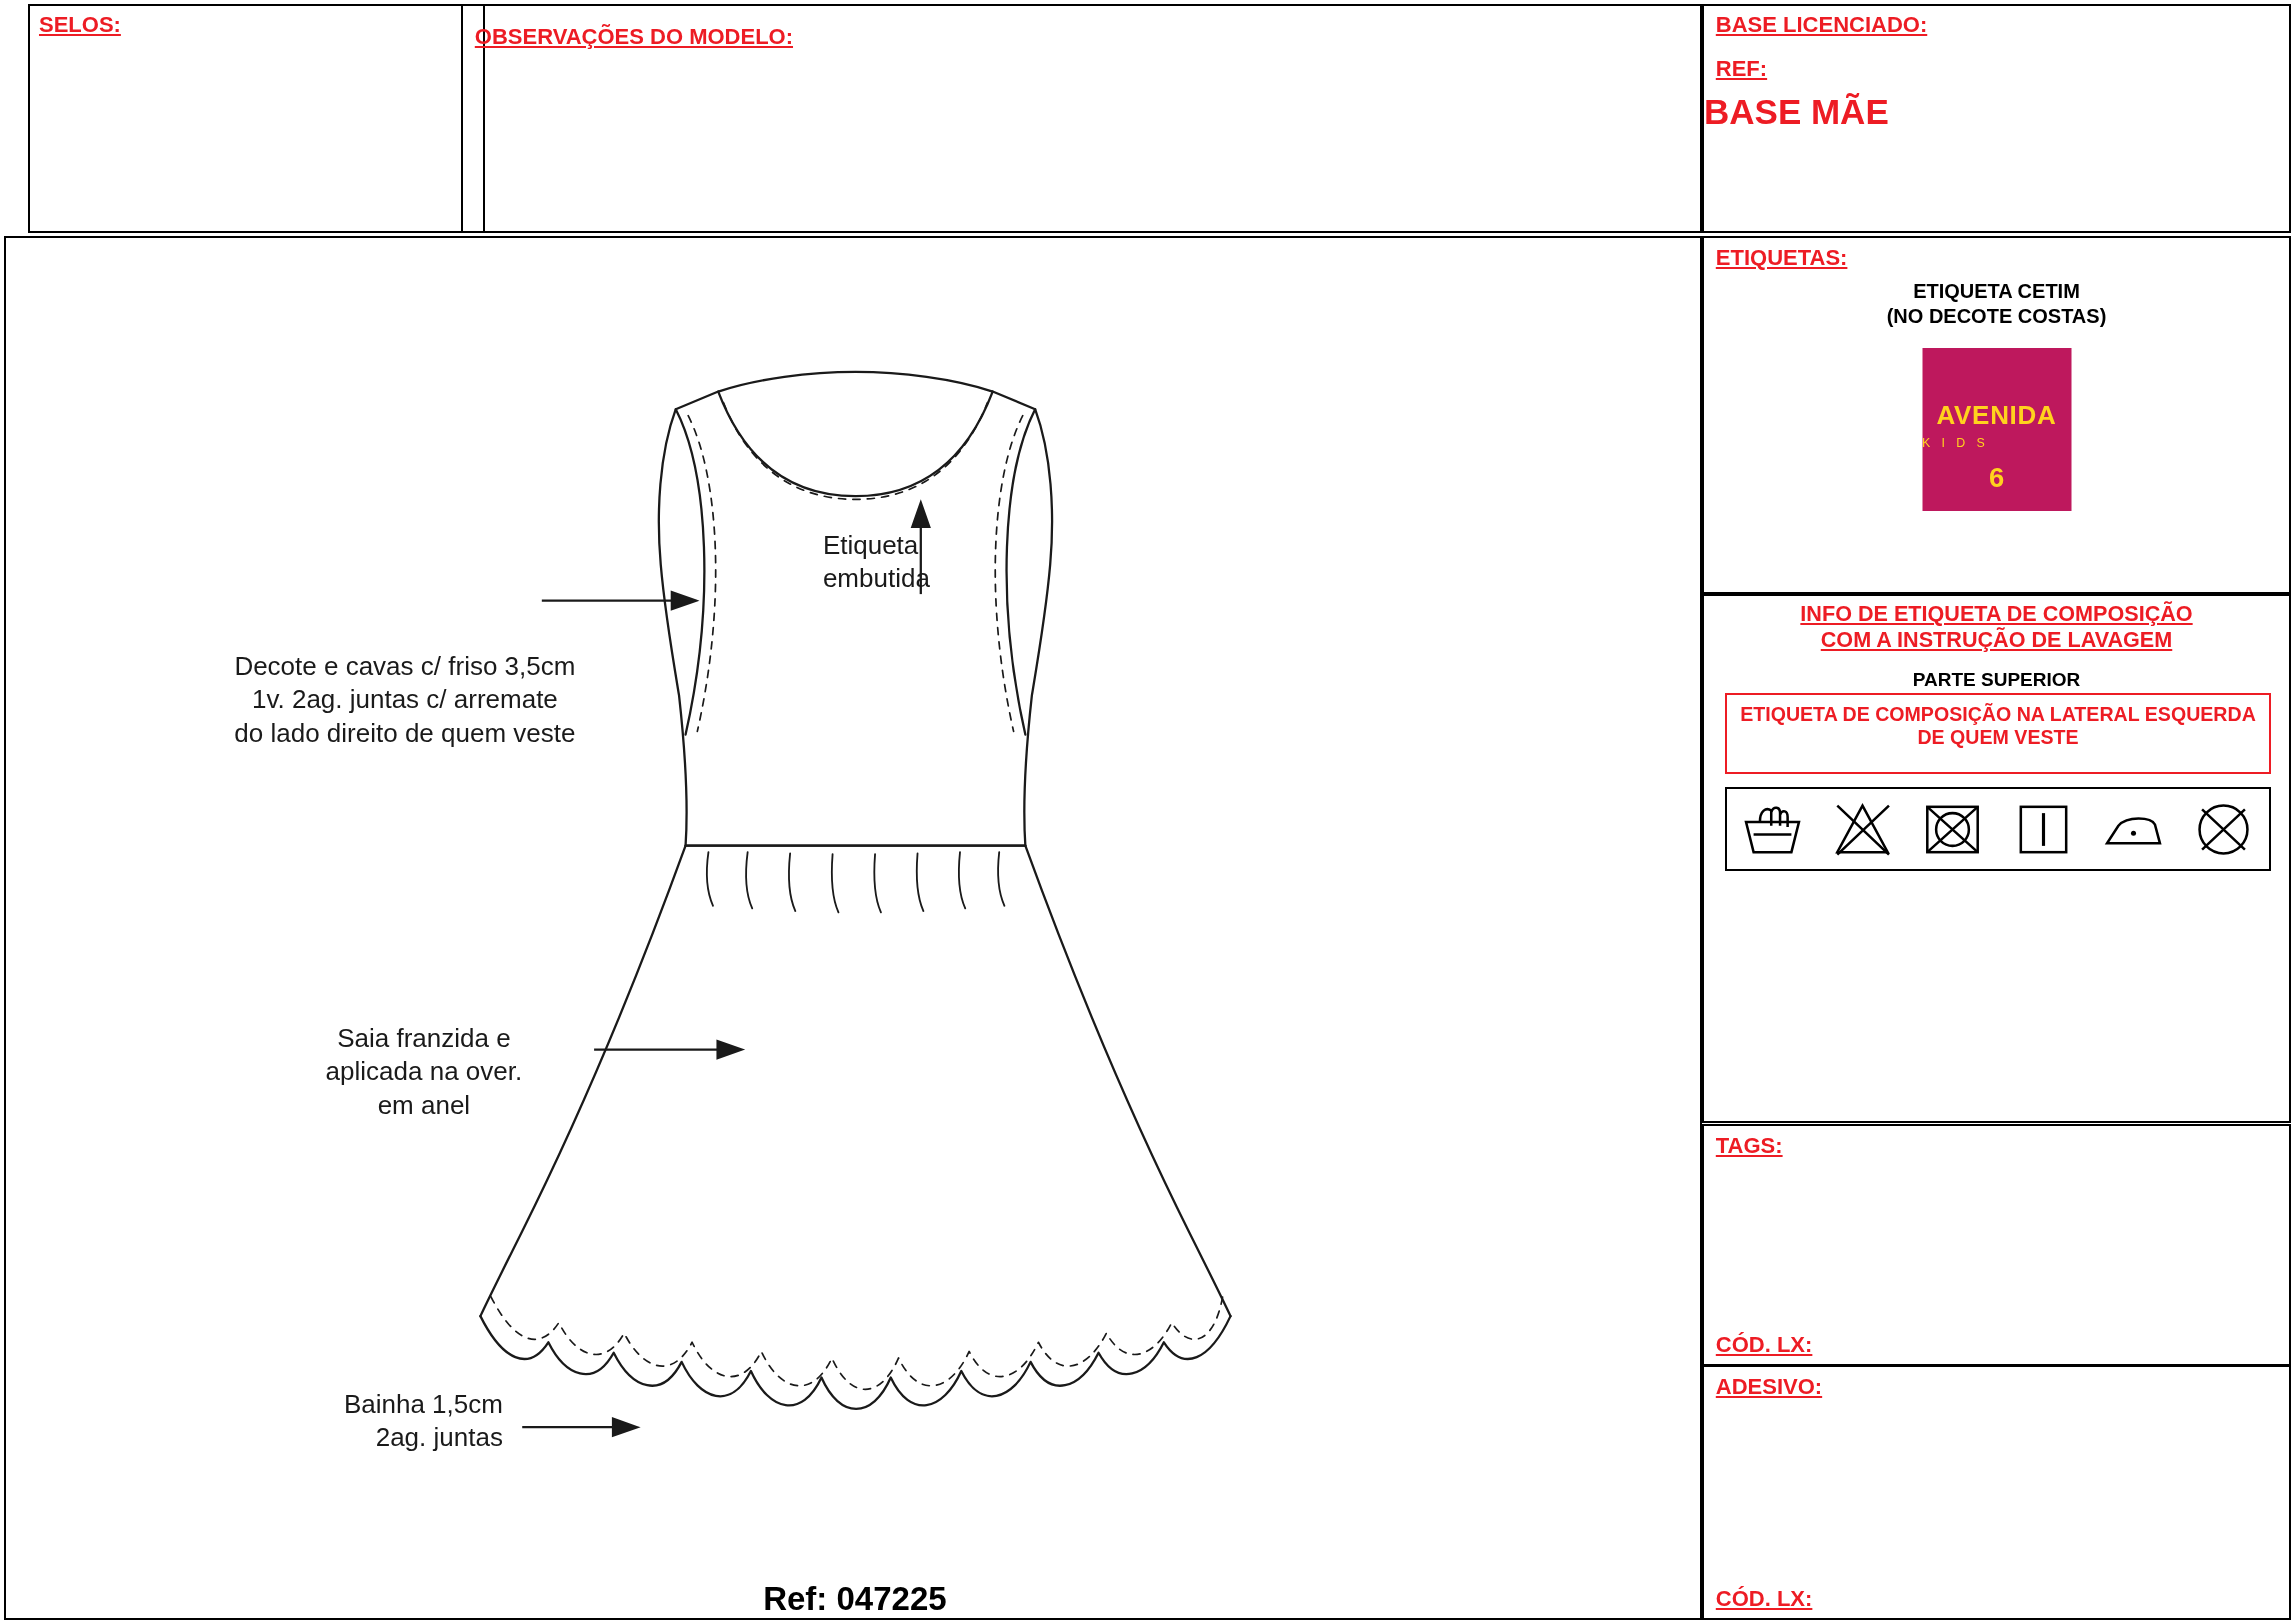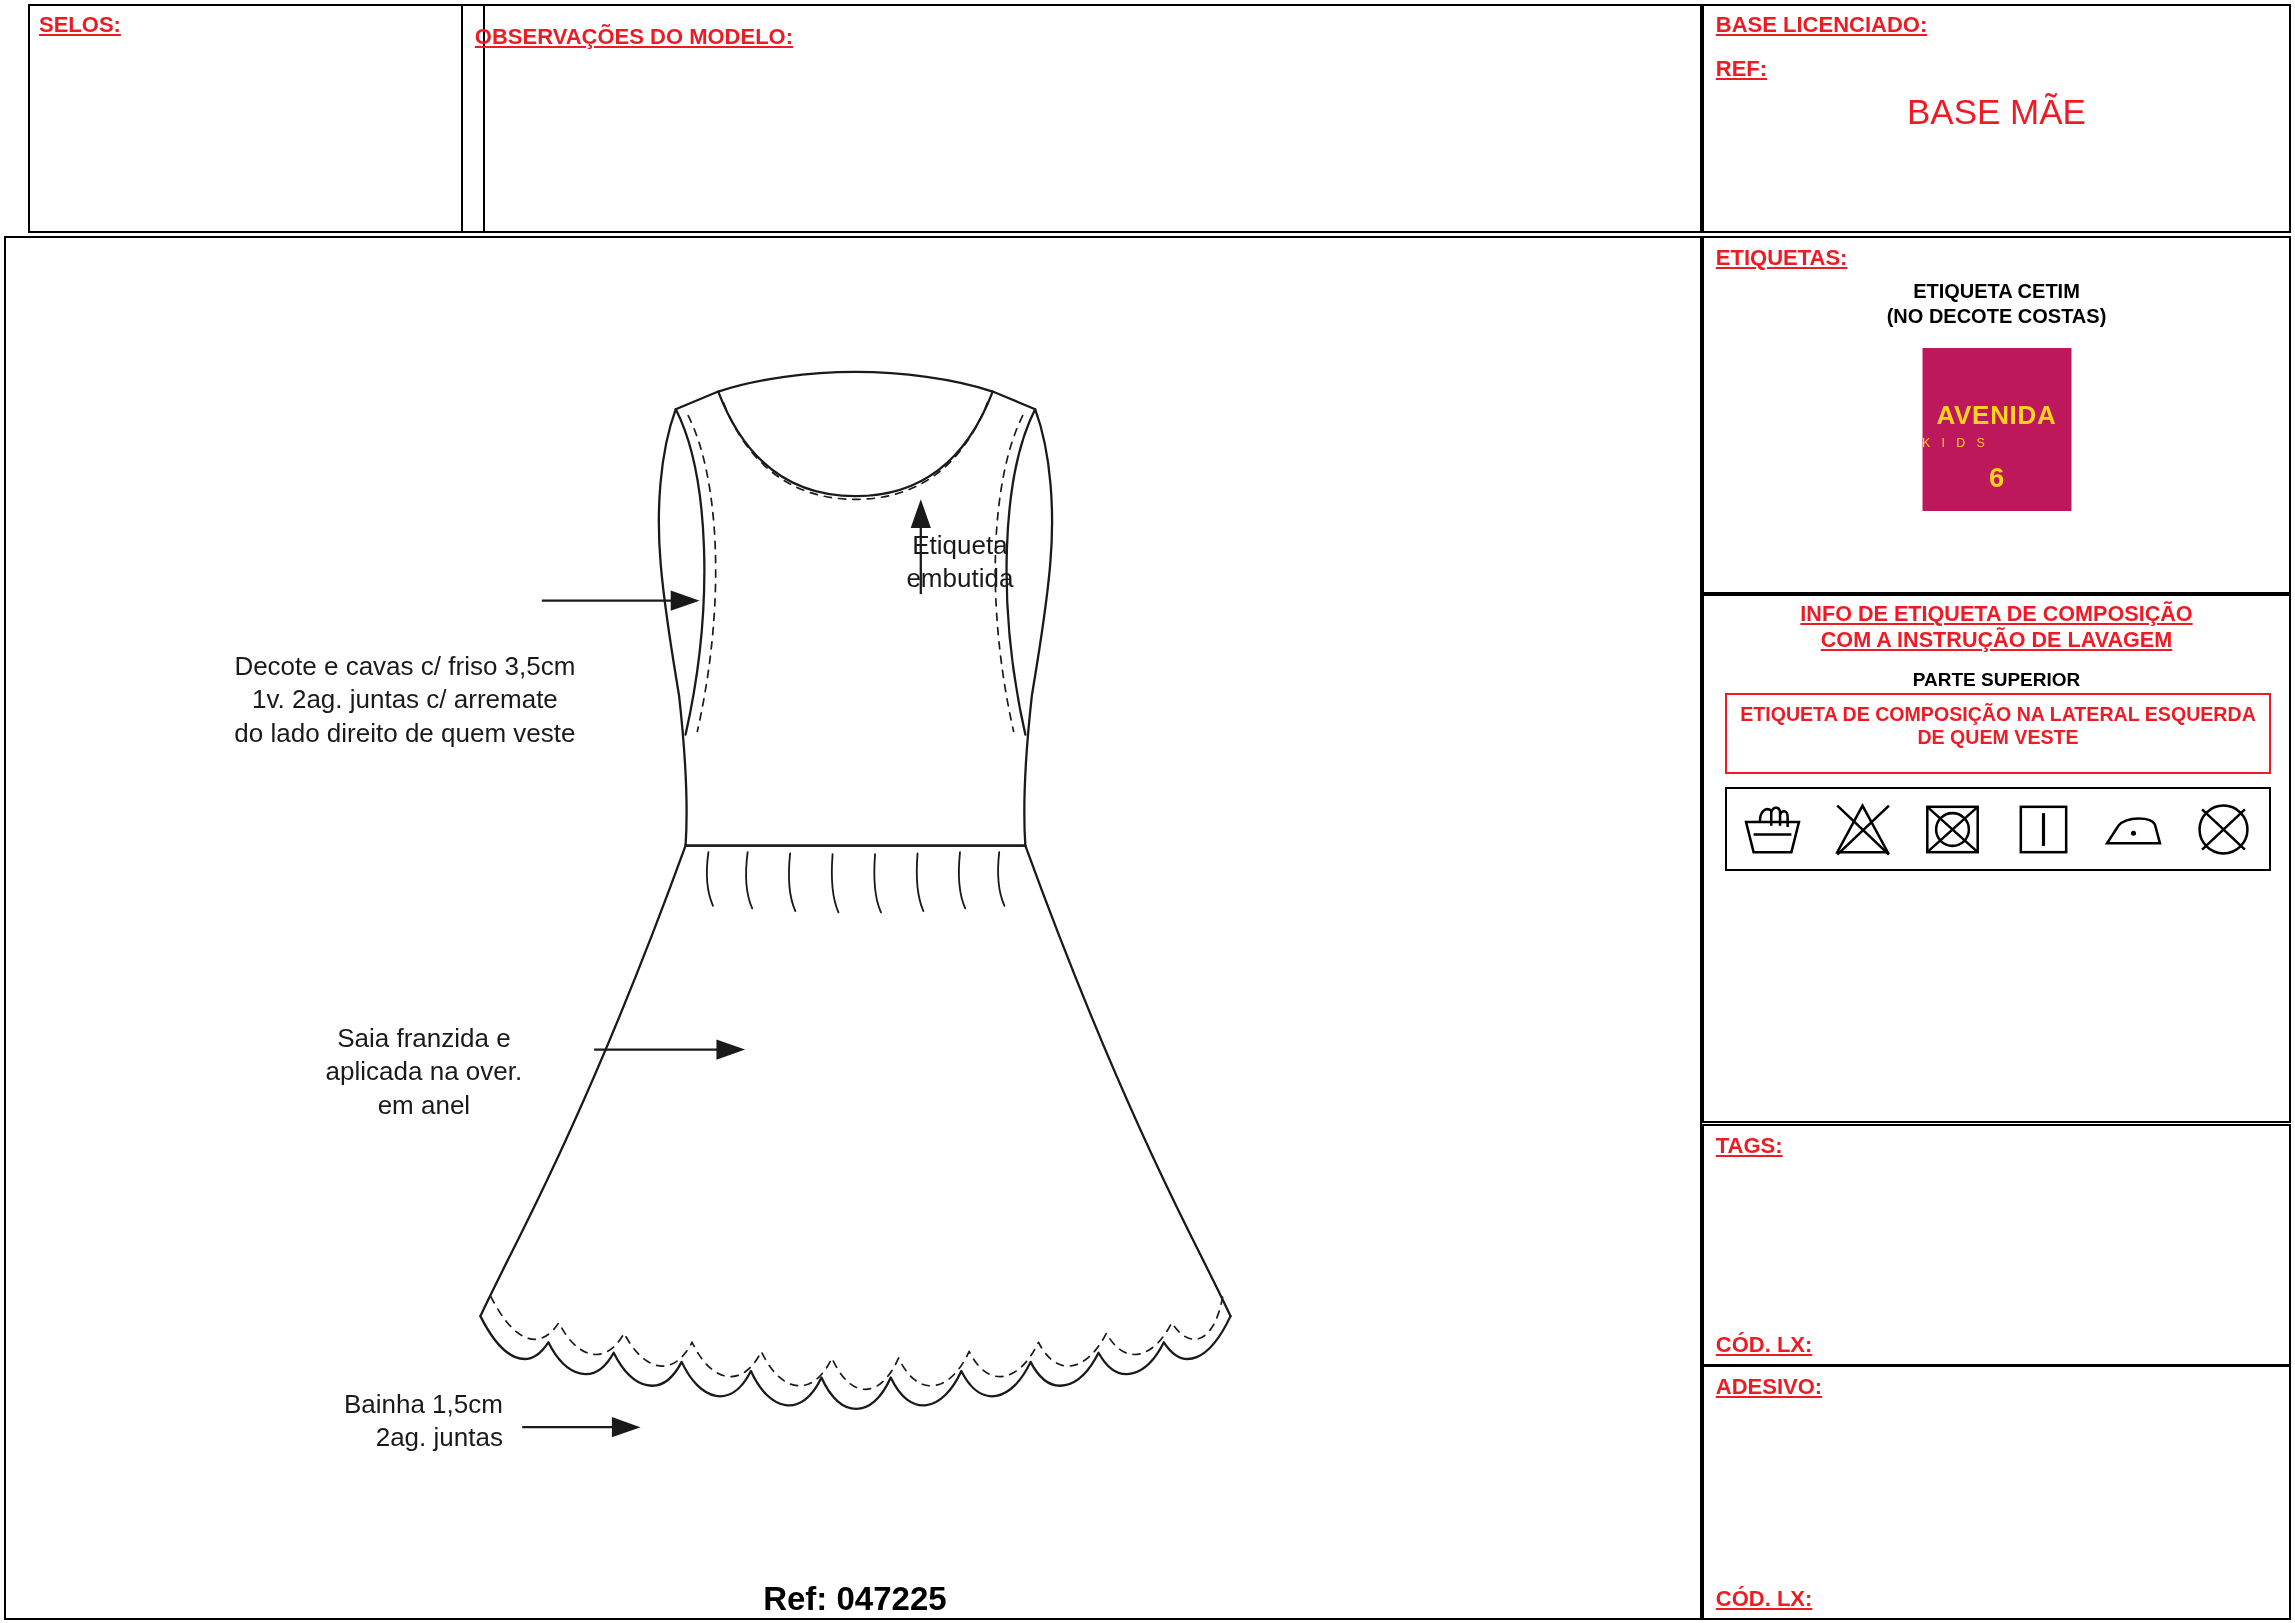--- a/index.html
+++ b/index.html
@@ -18,22 +18,22 @@
   
   #selos-box{left:3.9px;top:3.9px;width:457px;height:229px;margin-left:24px;}
   #selos-label{position:absolute;left:9.1px;top:6.5px;font-size:22px;}
 
   #obs-box{left:461px;top:3.9px;width:1241px;height:229px;}
   #obs-label{position:absolute;left:11.8px;top:18.3px;font-size:22px;}
 
   #base-box{left:1702px;top:3.9px;width:589px;height:229px;}
   #base-label{position:absolute;left:11.8px;top:6.5px;font-size:22px;}
   #ref-label{position:absolute;left:11.8px;top:50px;font-size:22px;}
-  #base-title{position:absolute;left:0;top:85px;width:100%;text-align:center;
-    font-size:35px;font-weight:normal;color:#ed1c24;line-height:1.22;}
+  #base-title{position:absolute;left:0;top:85px;width:100%;text-align:left;
+    font-size:35px;font-weight:bold;color:#ed1c24;line-height:1.22;}
 
   
   #main-box{left:3.9px;top:236px;width:1698px;height:1384px;}
 
   
   #etiquetas-box{left:1702px;top:236px;width:589px;height:358px;}
   #etiquetas-label{position:absolute;left:11.8px;top:6.5px;font-size:22px;}
   #etiqueta-cetim-cap{position:absolute;left:0;top:41px;width:100%;text-align:center;
     font-size:20px;font-weight:bold;line-height:1.25;}
   #tag-swatch{position:absolute;left:50%;transform:translateX(-50%);top:110px;
@@ -61,21 +61,21 @@
   #tags-box{left:1702px;top:1124px;width:589px;height:242px;}
   #tags-label{position:absolute;left:11.8px;top:6.5px;font-size:22px;}
   #codlx1-label{position:absolute;left:11.8px;bottom:6.5px;font-size:22px;}
 
   #adesivo-box{left:1702px;top:1365px;width:589px;height:255px;}
   #adesivo-label{position:absolute;left:11.8px;top:6.5px;font-size:22px;}
   #codlx2-label{position:absolute;left:11.8px;bottom:6.5px;font-size:22px;}
 
   
   .note{position:absolute;font-size:26px;color:#1a1a1a;line-height:1.28;}
-  #note-etiqueta{left:817px;top:291px;width:274px;text-align:center;}
+  #note-etiqueta{left:817px;top:291px;width:274px;text-align:left;}
   #note-decote{left:118px;top:412px;width:562px;text-align:center;}
   #note-saia{left:261px;top:784px;width:314px;text-align:center;}
   #note-bainha{left:216px;top:1150px;width:281px;text-align:right;}
 
   #caption{position:absolute;left:457px;top:1339px;width:784px;text-align:center;
     font-size:33px;font-weight:bold;line-height:1.35;}
 
   svg{display:block;}
   #tech-svg{position:absolute;left:0;top:0;}
 </style>

